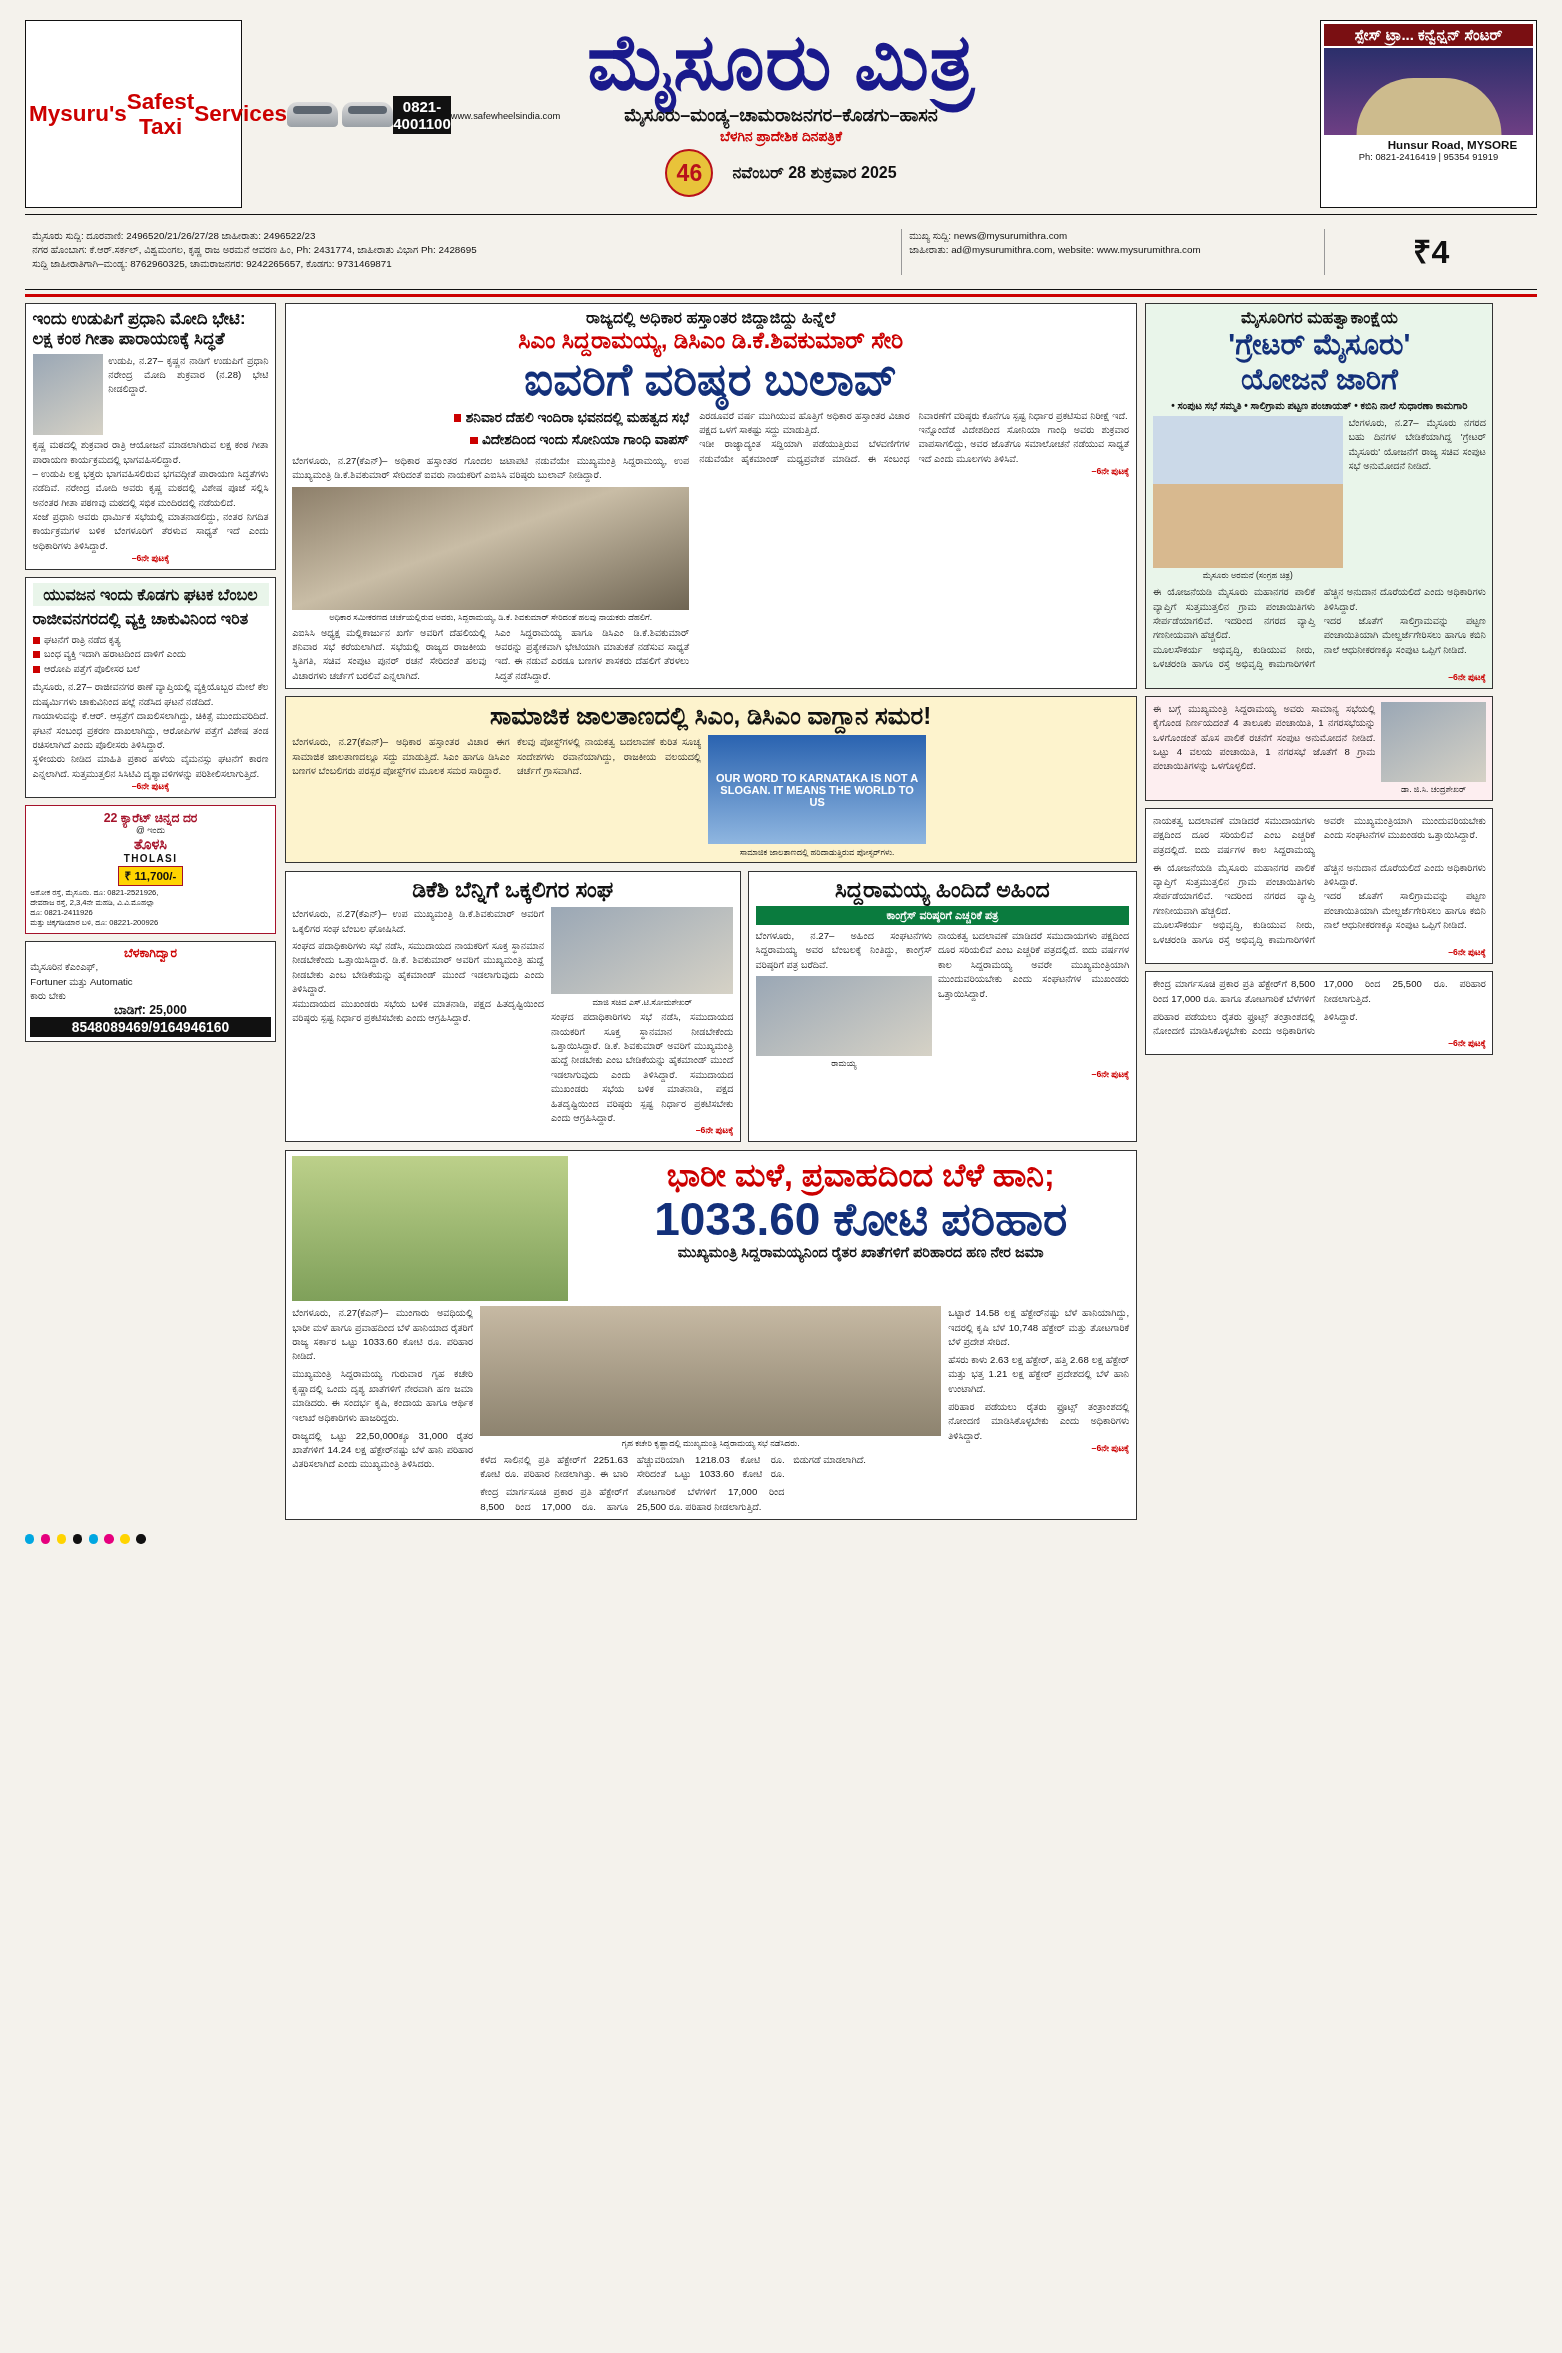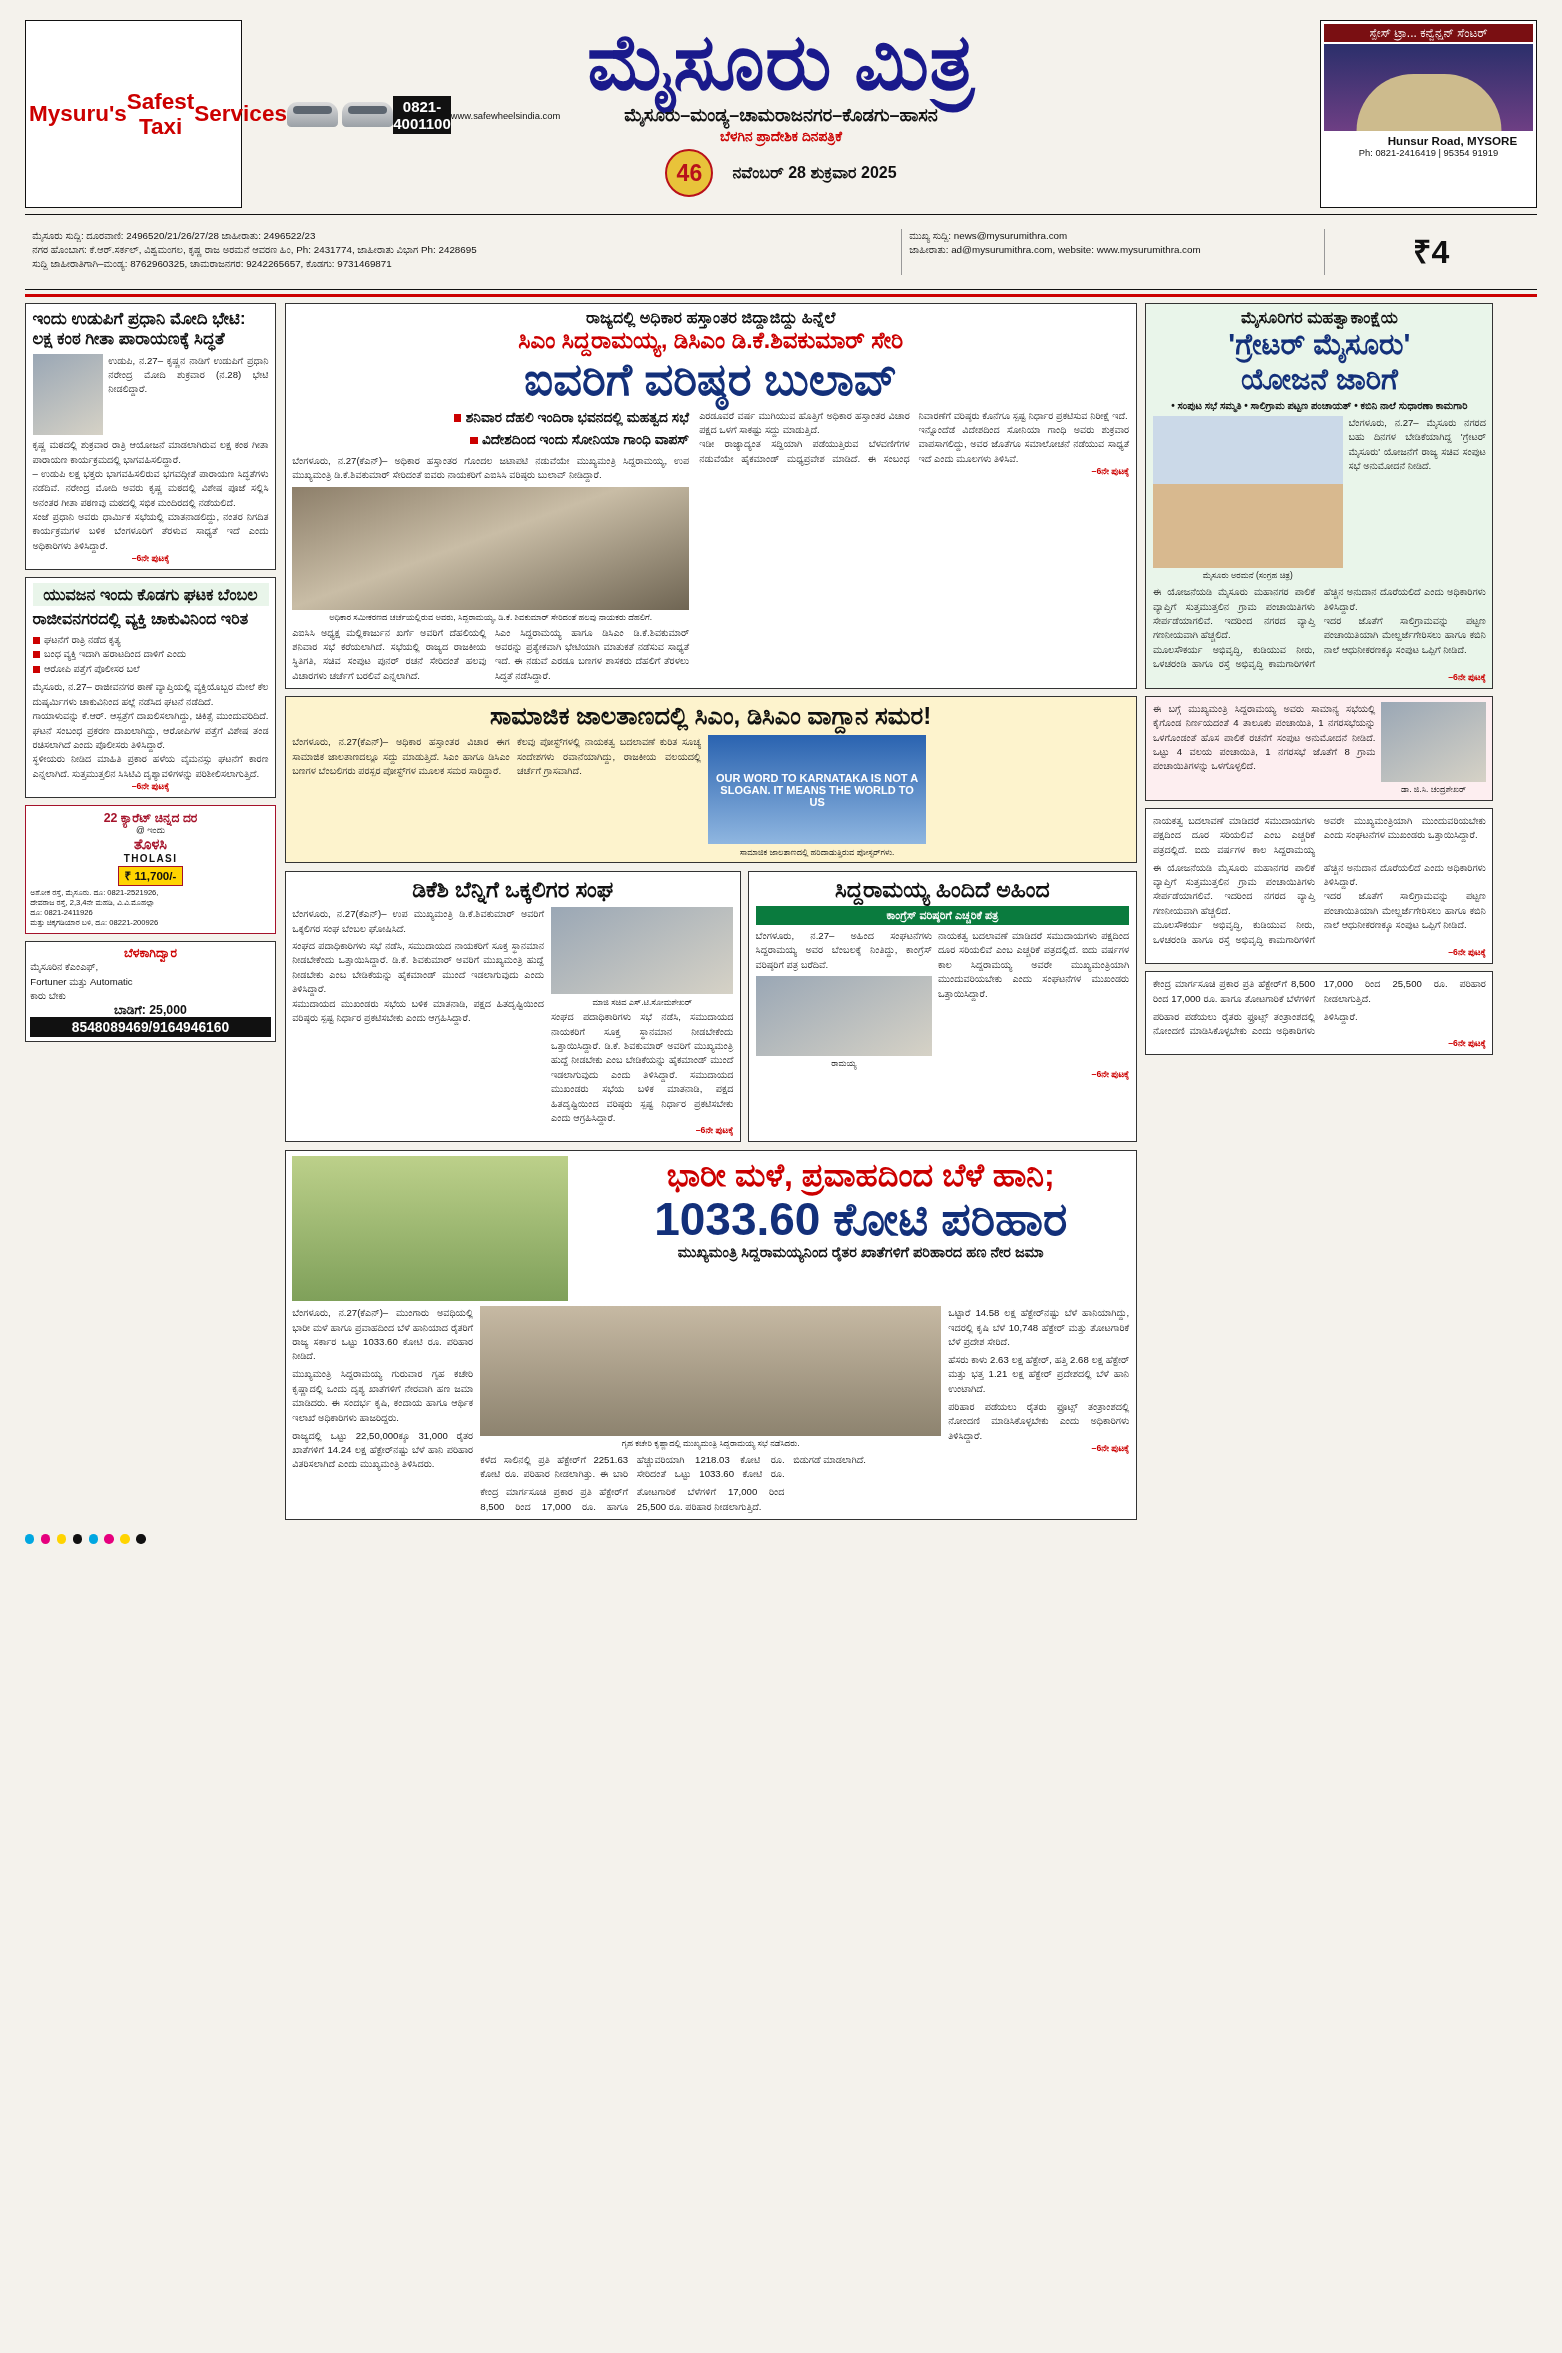--- a/index.html
+++ b/index.html
@@ -33,21 +33,21 @@
   .ad-taxi .phone { background:#111; color:#fff; width:100%; text-align:center; font-size:15px; font-weight:bold; padding:2.2px 0; margin-top:2.2px;}
   .ad-taxi .web { font-size:9.4px; text-align:center; margin-top:2.2px;}
   .title-block { flex:1; text-align:center; display:flex; flex-direction:column; align-items:center; justify-content:flex-start;}
   .title-main { font-size:78px; font-weight:bold; color:#1a1a8c; letter-spacing:0.7px; line-height:1.0; margin-top:2.9px;}
   .title-sub1 { font-size:18px; font-weight:bold; color:#111; margin-top:4.3px;}
   .title-sub2 { font-size:13.8px; color:#c00; font-weight:bold; margin-top:2.9px;}
   .datebar { display:flex; align-items:center; justify-content:center; gap:19px; margin-top:4.3px; width:100%;}
   .emblem { width:48px; height:48px; border-radius:50%; background:#e8c33a; border:2.2px solid #b8111b; color:#b8111b; font-weight:bold; font-size:23px; display:flex; align-items:center; justify-content:center;}
   .datetxt { font-size:16px; font-weight:bold; }
   .ad-right { width:217px; border:1.4px solid #111; background:#fff; display:flex; flex-direction:column; align-items:center; padding:2.9px;}
-  .ad-right .hdr { background:#7a0f12; color:#fff; font-size:12px; width:100%; text-align:center; padding:2.2px 0; font-weight:normal;}
+  .ad-right .hdr { background:#7a0f12; color:#fff; font-size:15px; width:100%; text-align:center; padding:2.2px 0; font-weight:bold;}
   .domebox { width:100%; height:87px; background:linear-gradient(#2b2f6b,#6e3f84); position:relative; overflow:hidden; margin-top:2.2px;}
   .domebox:after { content:""; position:absolute; left:50%; transform:translateX(-50%); bottom:0; width:145px; height:57px; background:#cdbb8d; border-radius:72px 72px 0 0;}
   .ad-right .l1 { font-size:11.6px; font-weight:bold; margin-top:2.9px;padding-left:48px;}
   .ad-right .l2 { font-size:9.4px; text-align:center;}
   
   .infostrip { display:flex; border-top:1.4px solid #111; border-bottom:1.4px solid #111; margin-top:5.8px; font-size:9.8px; line-height:1.45; padding:14px 0;}
   .infostrip .col { padding:0 7.2px; }
   .infostrip .c1 { width:58%; border-right:0.7px solid #999;}
   .infostrip .c2 { width:28%; border-right:0.7px solid #999;}
   .infostrip .c3 { width:14%; display:flex; align-items:center; justify-content:center; font-size:32px; font-weight:bold;}

